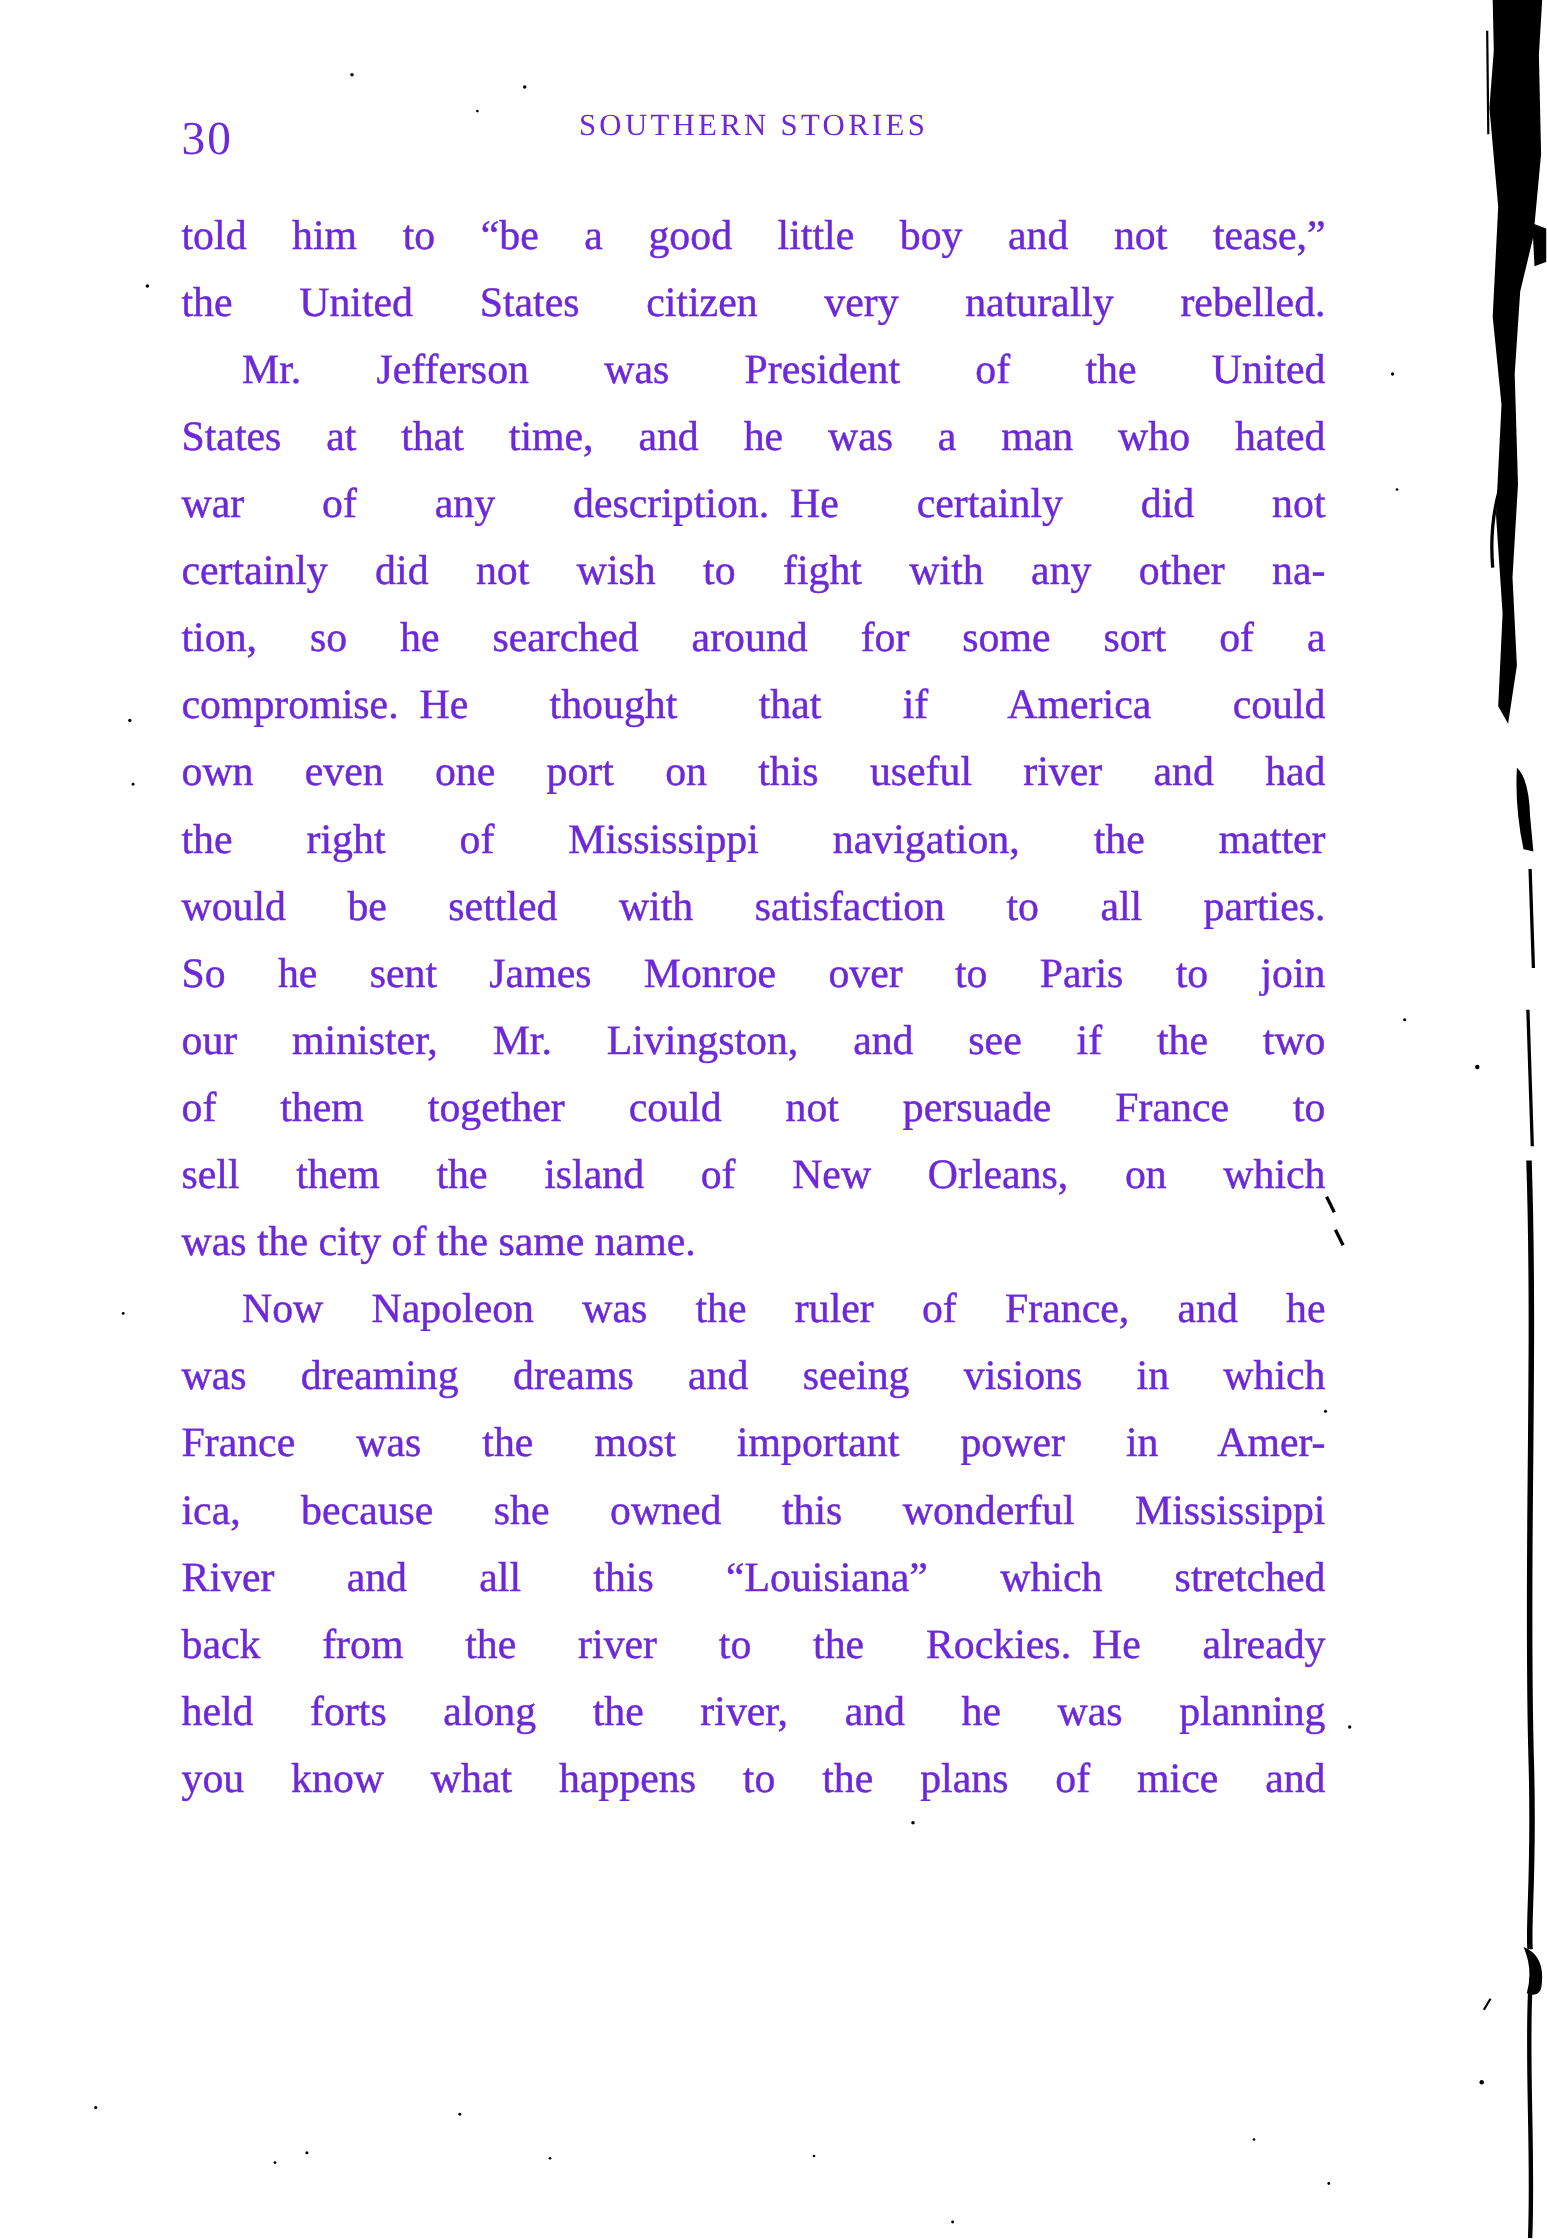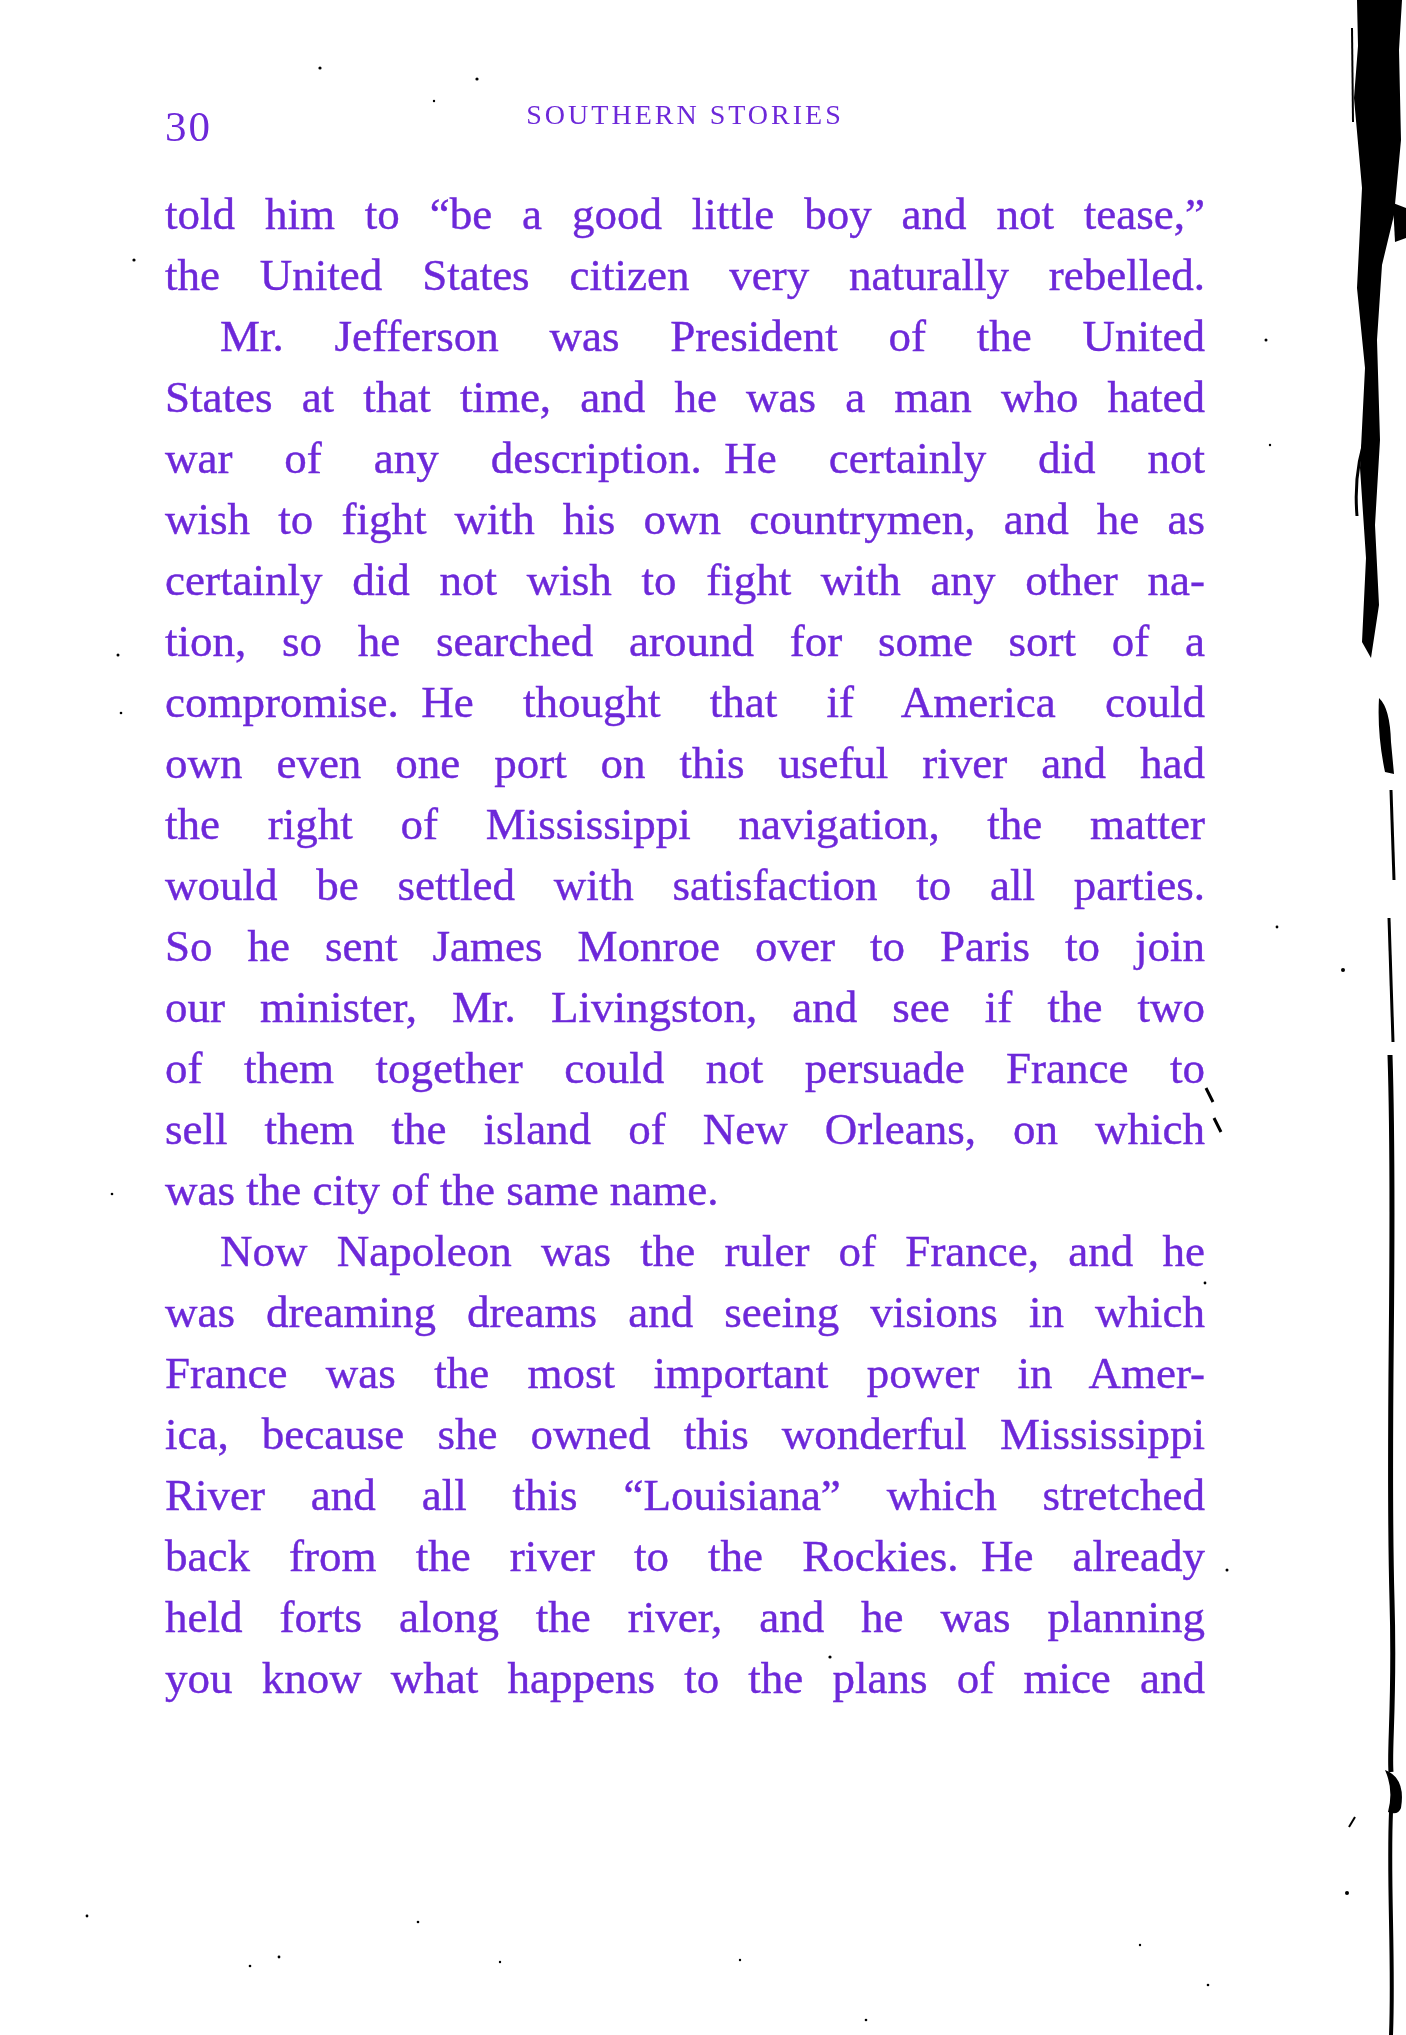--- a/index.html
+++ b/index.html
@@ -41,21 +41,21 @@
     line-height: 1;
     letter-spacing: 3px;
   }
 
   
   .body-text {
     position: absolute;
     left: 165px;
     top: 184px;
     width: 1040px;
-    font-size: 45px;
+    font-size: 38px;
     line-height: 61px;
     -webkit-text-stroke: 0.4px currentColor;
   }
   .line {
     text-align: justify;
     text-align-last: justify;
   }
   .line.indent { text-indent: 55px; }
   .line.flush  { text-align-last: left; }
 
@@ -77,21 +77,20 @@
     <span class="folio">30</span>
     <span class="head-title">SOUTHERN STORIES</span>
   </div>
 
   <div class="body-text">
     <div class="line">told him to “be a good little boy and not tease,”</div>
     <div class="line">the United States citizen very naturally rebelled.</div>
     <div class="line indent">Mr. Jefferson was President of the United</div>
     <div class="line">States at that time, and he was a man who hated</div>
     <div class="line">war of any description. He certainly did not</div>
-    <div class="line">wish to fight with his own countrymen, and he as</div>
     <div class="line">certainly did not wish to fight with any other na-</div>
     <div class="line">tion, so he searched around for some sort of a</div>
     <div class="line">compromise. He thought that if America could</div>
     <div class="line">own even one port on this useful river and had</div>
     <div class="line">the right of Mississippi navigation, the matter</div>
     <div class="line">would be settled with satisfaction to all parties.</div>
     <div class="line">So he sent James Monroe over to Paris to join</div>
     <div class="line">our minister, Mr. Livingston, and see if the two</div>
     <div class="line">of them together could not persuade France to</div>
     <div class="line">sell them the island of New Orleans, on which</div>

